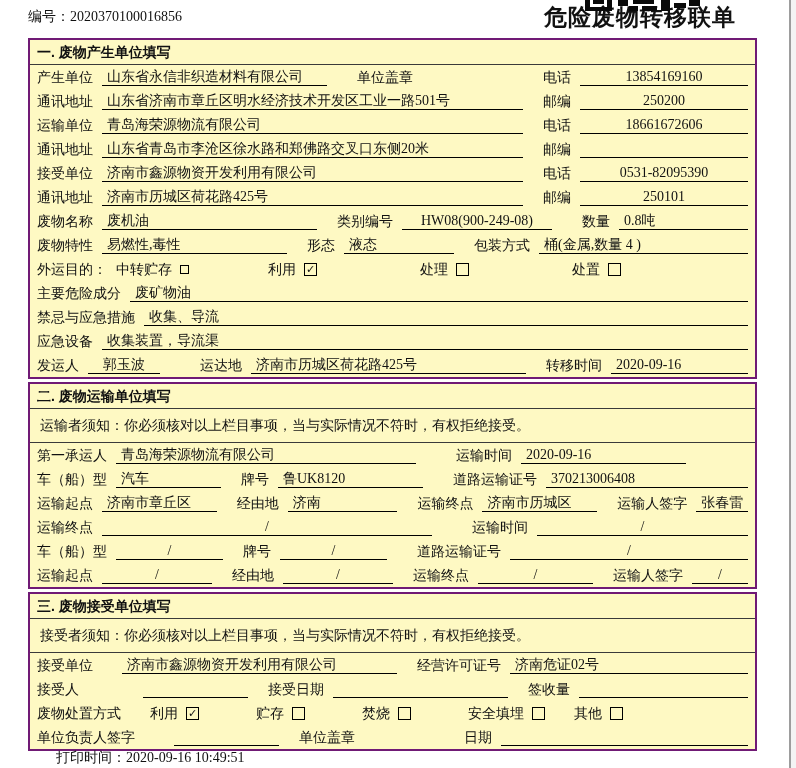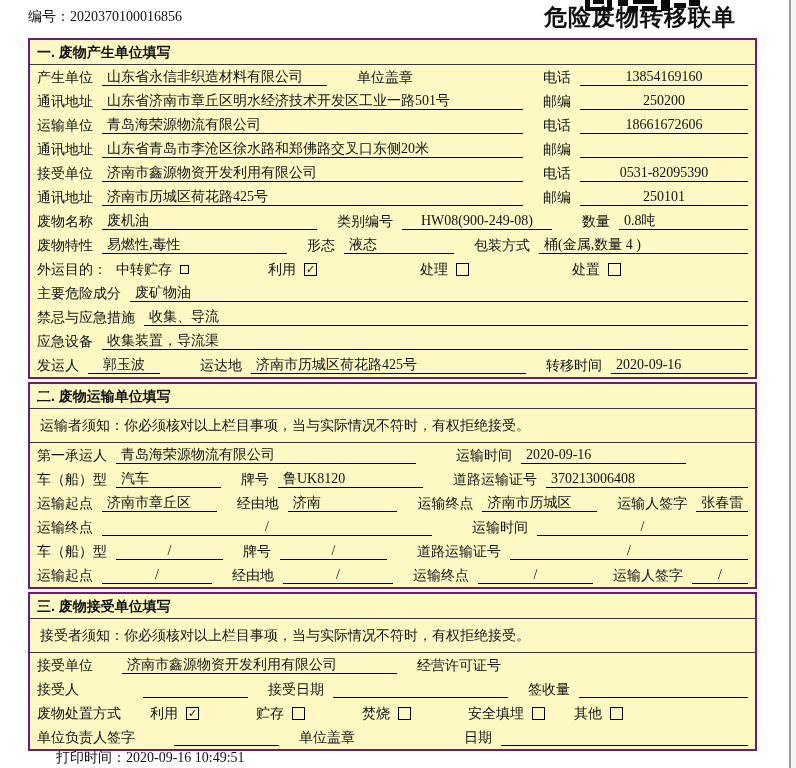--- a/index.html
+++ b/index.html
@@ -248,20 +248,21 @@
 </div>
 
 <div class="sect">
   <div class="sect-title">三. 废物接受单位填写</div>
   <div class="notice">接受者须知：你必须核对以上栏目事项，当与实际情况不符时，有权拒绝接受。</div>
 
   <div class="frow">
     <span class="lbl">接受单位</span>
     <span class="val w275 ml20">济南市鑫源物资开发利用有限公司</span>
     <span class="lbl ml20">经营许可证号</span>
+    <span class="val grow">济南危证02号</span>
   </div>
 
   <div class="frow">
     <span class="lbl">接受人</span>
     <span class="val w105 ml55"></span>
     <span class="lbl ml20">接受日期</span>
     <span class="val w175"></span>
     <span class="lbl ml20">签收量</span>
     <span class="val grow"></span>
   </div>

